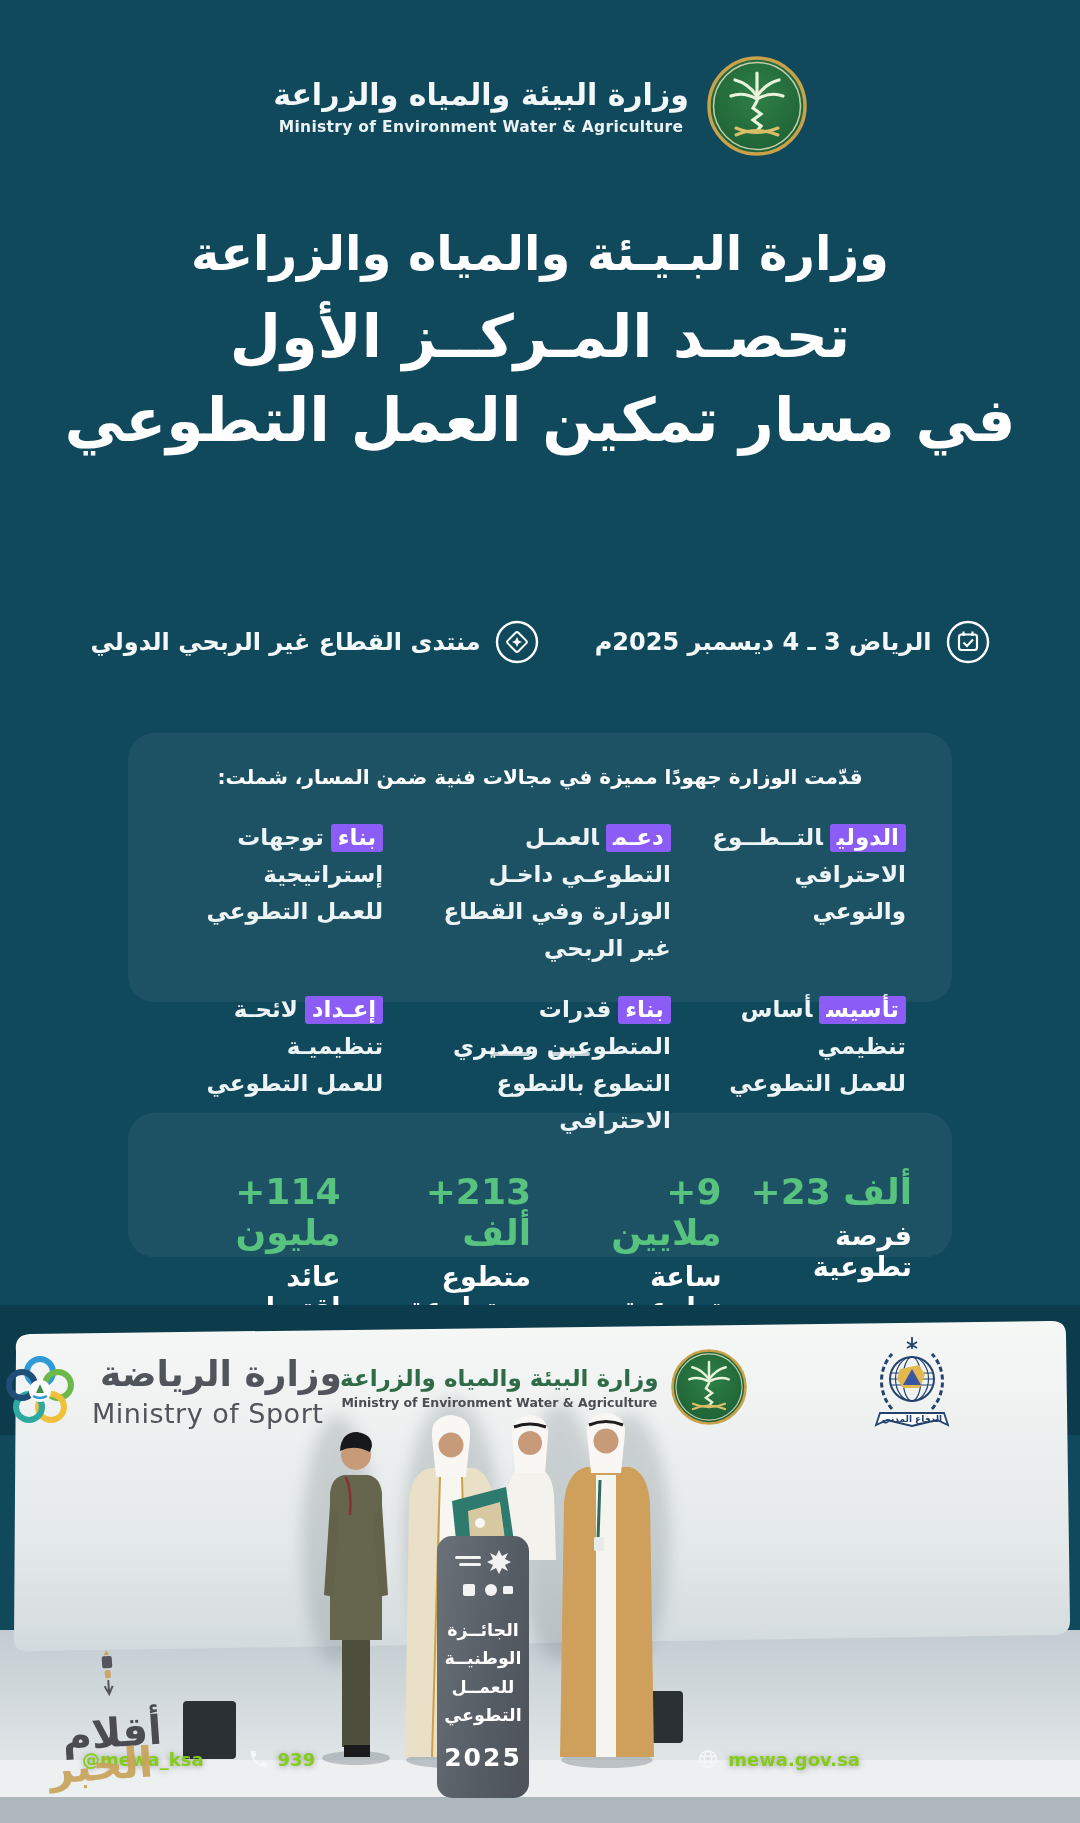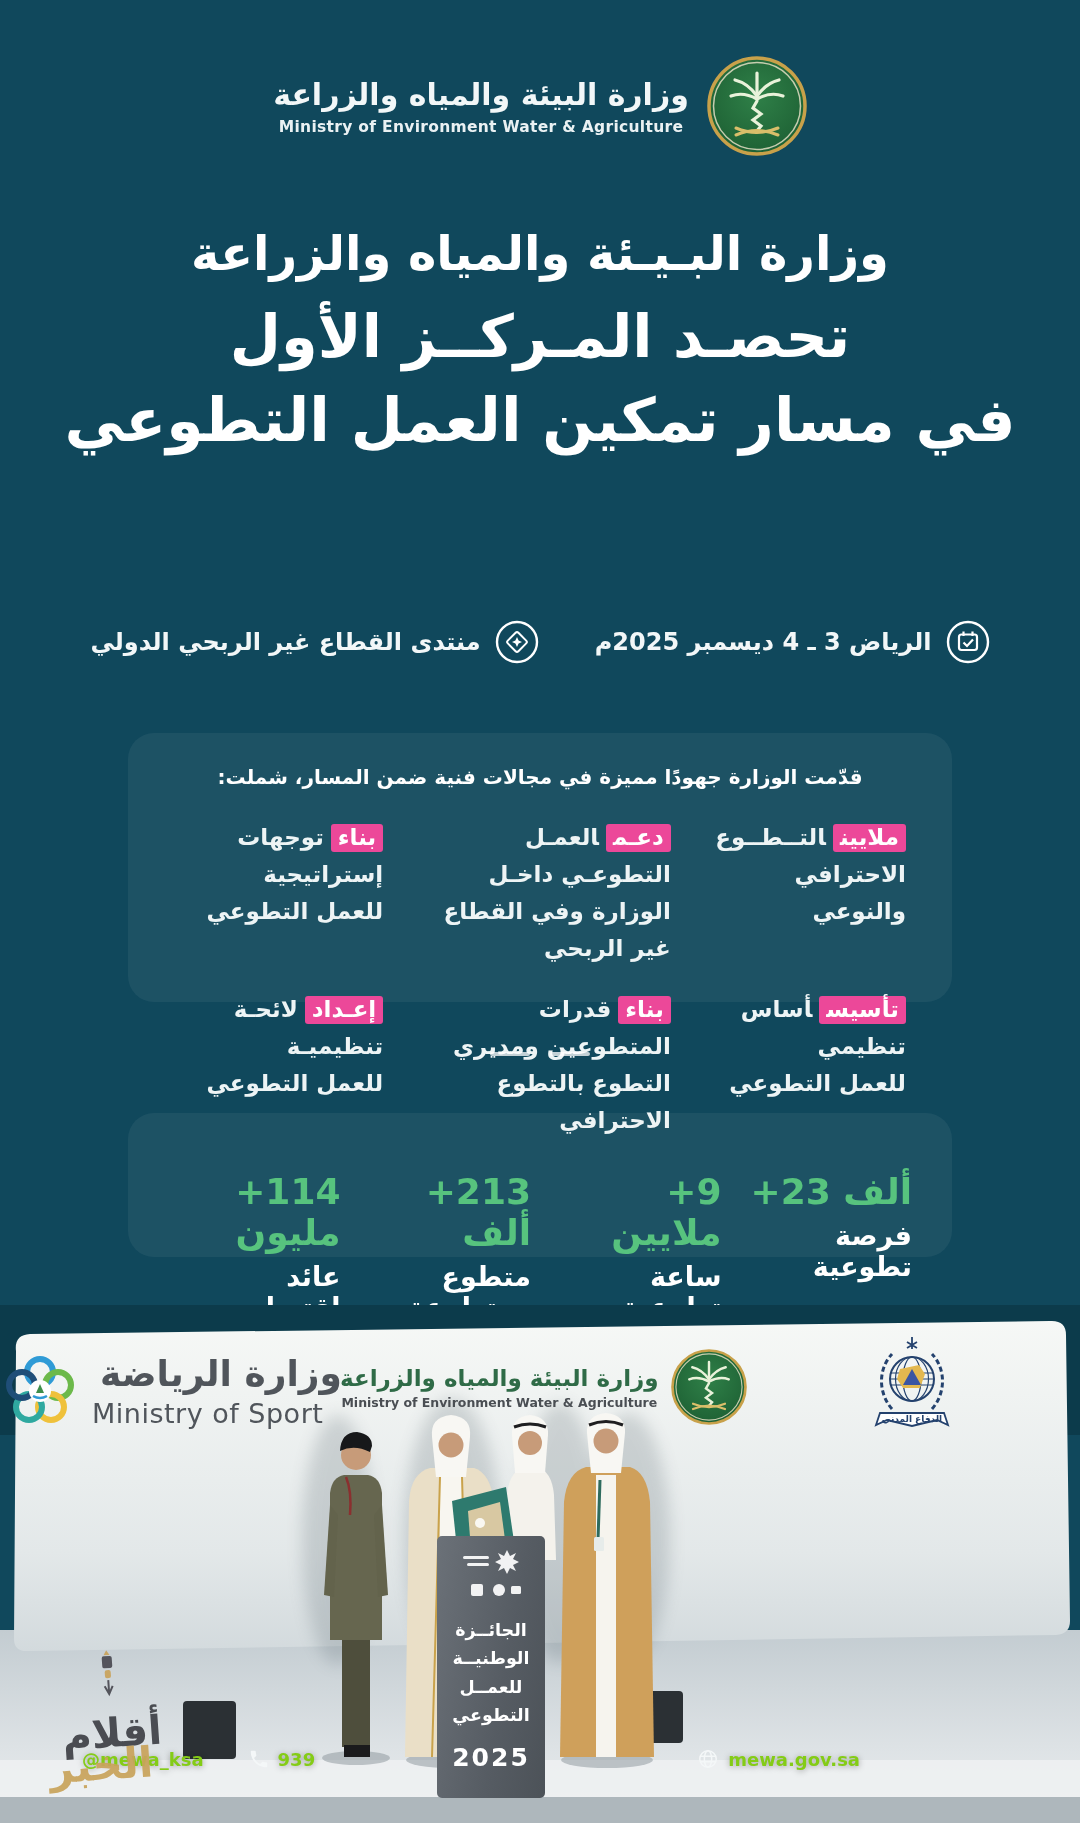--- a/index.html
+++ b/index.html
@@ -24,21 +24,21 @@
   .event-row { position:absolute; top:620px; left:0; width:1080px; display:flex; justify-content:center; align-items:center; gap:56px; direction:rtl; color:#F2F7F8; }
   .event-item { display:flex; align-items:center; gap:14px; font-size:24px; font-weight:700; }
   .event-icon { flex:0 0 auto; }
 
   
   .panel { position:absolute; left:128px; width:824px; background:rgba(255,255,255,0.055); border-radius:26px; }
   .efforts { top:733px; height:269px; padding:32px 46px 0 46px; direction:rtl; }
   .efforts-title { text-align:center; color:#FFFFFF; font-size:20px; font-weight:700; }
   .efforts-grid { margin-top:30px; display:grid; grid-template-columns:1fr 1.25fr 1fr; column-gap:26px; row-gap:24px; }
   .effort { color:#EDF4F5; font-size:23px; font-weight:700; line-height:37px; text-align:right; }
-  .hl { background:#ec4899; color:#FFFFFF; padding:0 7px 2px 7px; border-radius:3px; }
+  .hl { background:#8b5cf6; color:#FFFFFF; padding:0 7px 2px 7px; border-radius:3px; }
   .effort .l1 { margin-right:7px; }
 
   
   .stats-head { position:absolute; top:1052px; left:0; width:1080px; display:flex; justify-content:center; align-items:center; gap:20px; }
   .stats-title { color:#FFFFFF; font-size:30px; font-weight:700; direction:rtl; }
   .dash { width:40px; height:4px; border-radius:2px; background:rgba(255,255,255,.75); }
   .stats { top:1113px; height:144px; padding:26px 40px 0 40px; direction:rtl; display:grid; grid-template-columns:repeat(4,1fr); column-gap:18px; }
   .stat { text-align:right; }
   .stat-value { direction:ltr; color:#57C37E; font-size:36px; font-weight:800;margin-top:32px; }
   .stat-label { color:#FFFFFF; font-size:27px; font-weight:700; margin-top:8px; }
@@ -52,23 +52,23 @@
   .sport-ar { font-size:36px; font-weight:700; direction:rtl;margin-left:8px; }
   .sport-en { font-size:27px; font-weight:400; margin-top:4px; letter-spacing:.5px; }
 
   .mewa-logo { position:absolute; top:44px; left:340px; display:flex; align-items:center; gap:12px; direction:ltr; }
   .mewa-text { text-align:center; }
   .mewa-ar { color:#2F6B47; font-size:23px; font-weight:700; direction:rtl; }
   .mewa-en { color:#4A4E53; font-size:12.5px; font-weight:600; margin-top:4px; }
 
   .cd-logo { position:absolute; top:22px; left:862px; }
 
-  .pillar { position:absolute; top:231px; left:437px; width:108px; height:262px;
+  .pillar { position:absolute; top:231px; left:437px; width:92px; height:262px;
             background:linear-gradient(100deg,#6B7178 0%,#565C63 60%,#4C5258 100%);
-            border-radius:5px; text-align:center; color:#FFFFFF; padding-top:10px; }
+            border-radius:15px; text-align:center; color:#FFFFFF; padding-top:10px; }
   .pillar-lines { margin-top:8px; font-size:17.5px; font-weight:700; line-height:1.62; direction:rtl; }
   .pillar-year { margin-top:14px; font-size:25px; font-weight:700; letter-spacing:2px; }
 
   .footer { position:absolute; top:443px; left:0; width:940px; height:40px; color:#84cc16; font-size:18px; font-weight:600; text-shadow:0 1px 6px rgba(0,0,0,.35); }
   .f-left { position:absolute; left:82px; top:0; display:flex; align-items:center; gap:44px; }
   .f-item { display:flex; align-items:center; gap:8px; }
   .f-right { position:absolute; right:80px; top:0; display:flex; align-items:center; gap:9px; }
 
   .watermark { position:absolute; left:56px; top:345px; width:110px; text-align:center; transform:rotate(-4deg); opacity:.92; }
   .wm-word1 { color:#3E4046; font-size:40px; font-weight:800; direction:rtl; margin-top:4px; }
@@ -138,21 +138,21 @@
         <path d="M22 17 L23.6 20.4 L27 22 L23.6 23.6 L22 27 L20.4 23.6 L17 22 L20.4 20.4 Z" fill="#FFFFFF"></path>
       </svg>
       <span>منتدى القطاع غير الربحي الدولي</span>
     </div>
   </section>
 
   <section class="panel efforts">
     <div class="efforts-title">قدّمت الوزارة جهودًا مميزة في مجالات فنية ضمن المسار، شملت:</div>
     <div class="efforts-grid">
   <div class="effort">
-    <span class="hl">ملايين</span><span class="l1">التــطــوع</span><br>
+    <span class="hl">الدولي</span><span class="l1">التــطــوع</span><br>
     <span>الاحترافي والنوعي</span>
   </div>
 
   <div class="effort">
     <span class="hl">دعـم</span><span class="l1">العمـل التطوعـي داخـل</span><br>
     <span>الوزارة وفي القطاع غير الربحي</span>
   </div>
 
   <div class="effort">
     <span class="hl">بناء</span><span class="l1">توجهات إستراتيجية</span><br>

